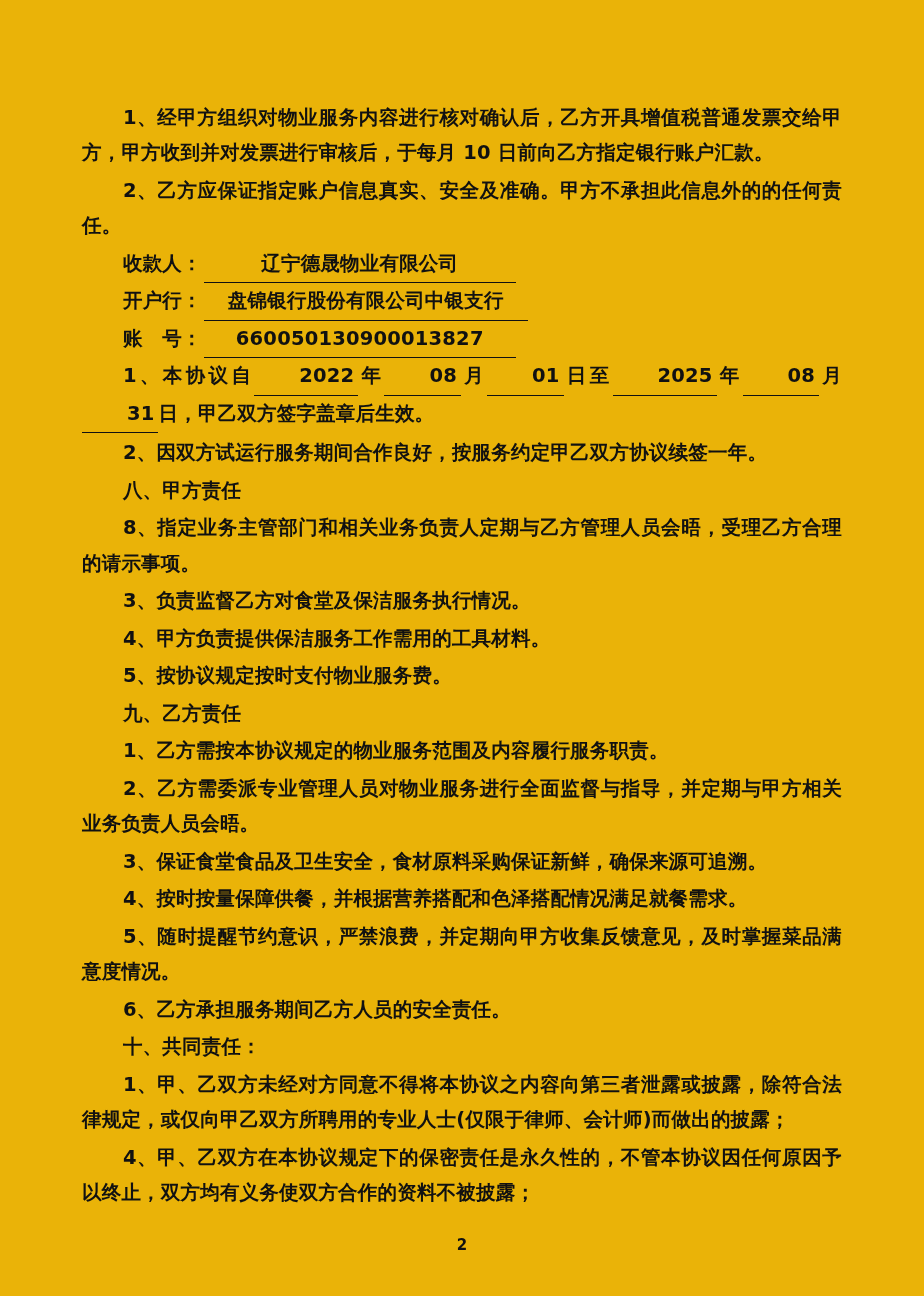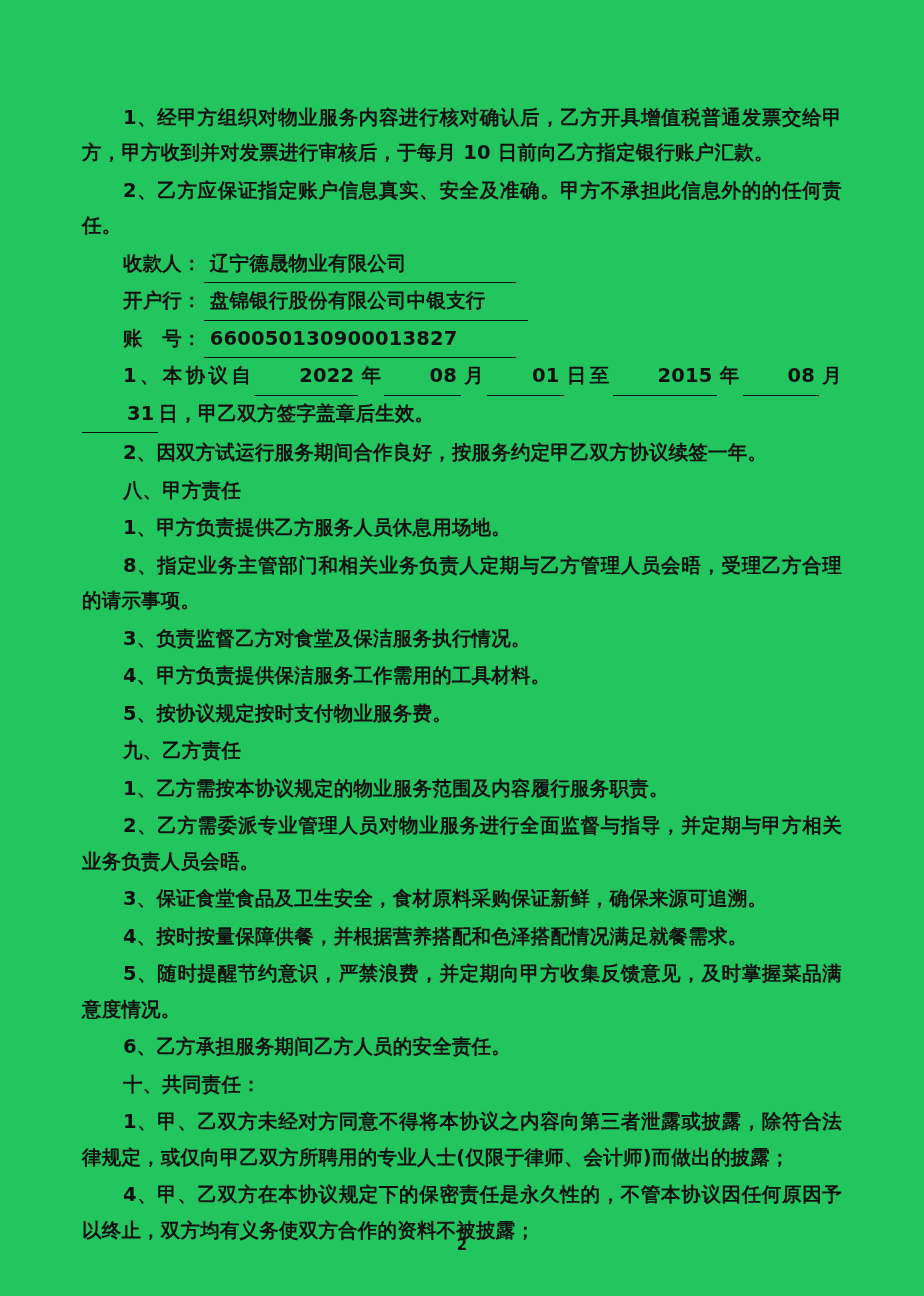--- a/index.html
+++ b/index.html
@@ -12,21 +12,21 @@
     height: 1296px;
     font-family: "DejaVu Sans", "Liberation Sans", sans-serif;
     color: #1a1a1a;
   }
   .page {
     position: relative;
     width: 924px;
     height: 1296px;
     box-sizing: border-box;
     padding: 100px 82px 40px 82px;
-    background: #22c55e;
+    background: #eab308;
   }
   .doc-body {
     font-size: 19.5px;
     line-height: 1.82;
     letter-spacing: 0.2px;
     font-weight: 700;
     color: #111111;
   }
   p {
     margin: 0 0 2px 0;
@@ -47,20 +47,21 @@
     text-indent: 0;
     margin-left: 2.1em;
     margin-bottom: 0px;
   }
   .payee-label {
     white-space: pre;
     flex: 0 0 auto;
   }
   .payee-value {
     border-bottom: 1.6px solid #111111;
+    text-align: center;
     padding: 0 6px 1px 6px;
     margin-left: 2px;
   }
   .w-payee { width: 300px; }
   .w-bank  { width: 312px; }
   .w-acct  { width: 300px; }
 
   .ul {
     border-bottom: 1.6px solid #111111;
     padding: 0 4px 1px 4px;
@@ -101,27 +102,26 @@
       <span class="payee-label">开户行：</span>
       <span class="payee-value w-bank">盘锦银行股份有限公司中银支行</span>
     </div>
 
     <div class="payee-line">
       <span class="payee-label">账　号：</span>
       <span class="payee-value w-acct">660050130900013827</span>
     </div>
 
 
-    <p class="indent"><span>1、本协议自</span><span class="ul ul-year">2022</span><span>年</span><span class="ul ul-md">08</span><span>月</span><span class="ul ul-md">01</span><span>日至</span><span class="ul ul-year">2015</span><span>年</span><span class="ul ul-md">08</span><span>月</span><span class="ul ul-md">31</span><span>日，甲乙双方签字盖章后生效。</span></p>
+    <p class="indent"><span>1、本协议自</span><span class="ul ul-year">2022</span><span>年</span><span class="ul ul-md">08</span><span>月</span><span class="ul ul-md">01</span><span>日至</span><span class="ul ul-year">2025</span><span>年</span><span class="ul ul-md">08</span><span>月</span><span class="ul ul-md">31</span><span>日，甲乙双方签字盖章后生效。</span></p>
 
     <p class="indent">2、因双方试运行服务期间合作良好，按服务约定甲乙双方协议续签一年。</p>
 
     <p class="heading">八、甲方责任</p>
 
-    <p class="indent">1、甲方负责提供乙方服务人员休息用场地。</p>
     <p class="indent">8、指定业务主管部门和相关业务负责人定期与乙方管理人员会晤，受理乙方合理的请示事项。</p>
     <p class="indent">3、负责监督乙方对食堂及保洁服务执行情况。</p>
     <p class="indent">4、甲方负责提供保洁服务工作需用的工具材料。</p>
     <p class="indent">5、按协议规定按时支付物业服务费。</p>
 
     <p class="heading">九、乙方责任</p>
 
     <p class="indent">1、乙方需按本协议规定的物业服务范围及内容履行服务职责。</p>
     <p class="indent">2、乙方需委派专业管理人员对物业服务进行全面监督与指导，并定期与甲方相关业务负责人员会晤。</p>
     <p class="indent">3、保证食堂食品及卫生安全，食材原料采购保证新鲜，确保来源可追溯。</p>

